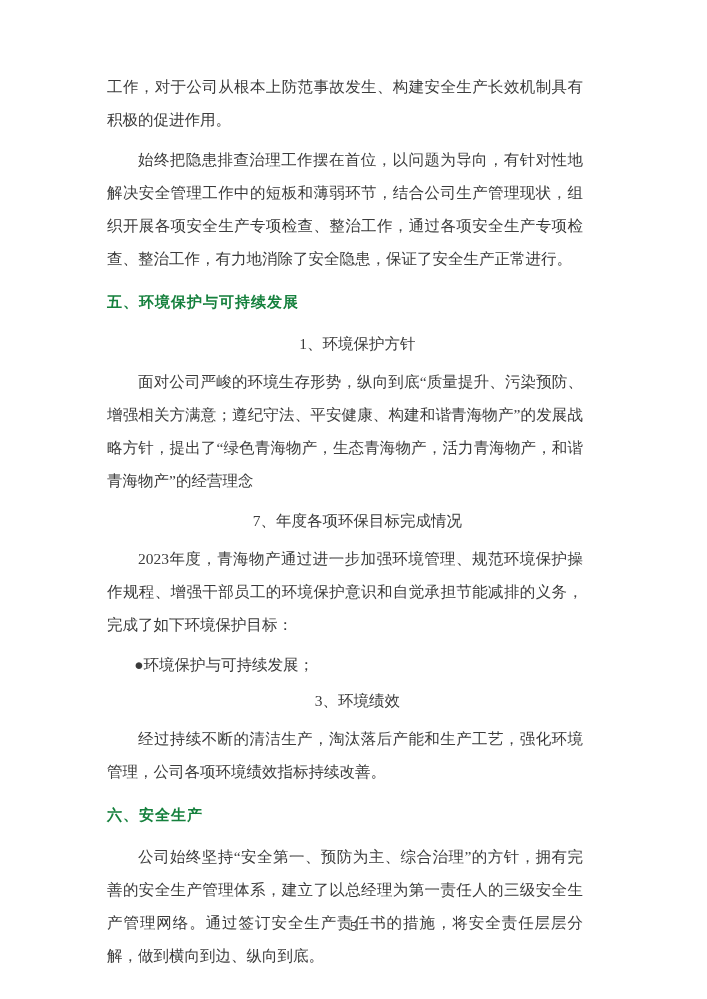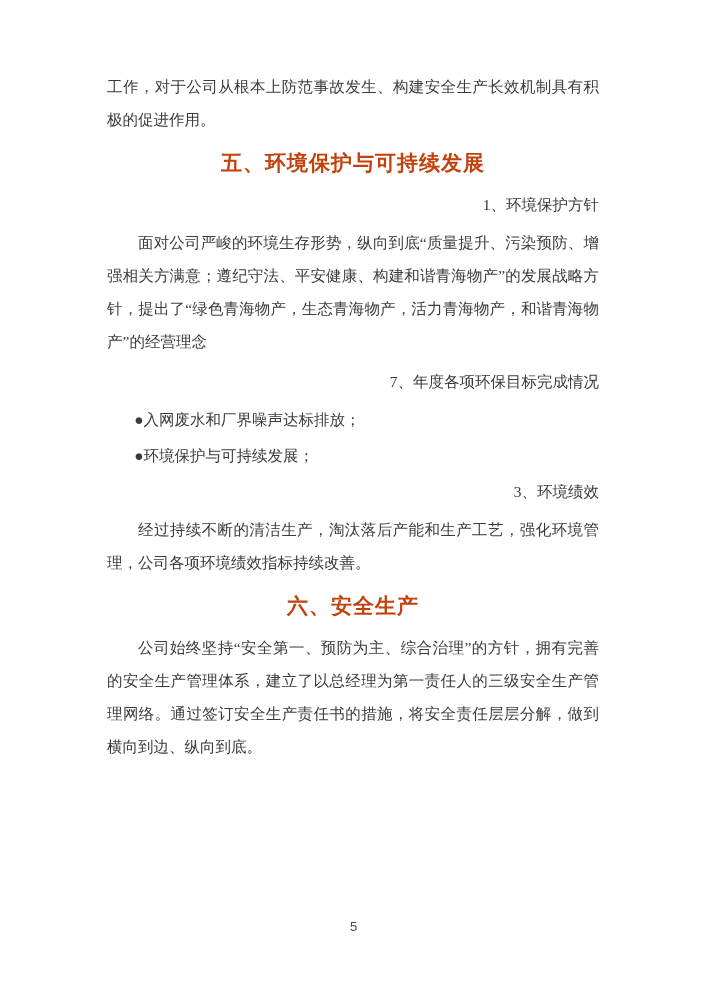--- a/index.html
+++ b/index.html
@@ -15,47 +15,46 @@
     overflow: hidden;
     font-family: "Liberation Serif", "DejaVu Serif", serif;
   }
   .content {
     position: absolute;
     left: 107px;
     top: 70px;
     width: 492px;
   }
   .para {
-    margin: 0 0 7px 0;
+    margin: 0 16px 7px 0;
     font-size: 15.5px;
     line-height: 33px;
     color: #3b3b3b;
     text-align: justify;
     font-family: "Liberation Serif", "DejaVu Serif", serif;
   }
   .indent { text-indent: 2em; }
   .sub {
     text-indent: 1.6em;
-    text-align: right;
+    text-align: center;
     margin-bottom: 5px;
   }
   .bullet {
     padding-left: 1.75em;
     text-align: left;
     margin-bottom: 2px;
     line-height: 34px;
   }
   .heading {
     margin: 12px 0 10px 0;
     font-family: "Liberation Sans", "DejaVu Sans", sans-serif;
     font-weight: 700;
-    font-size: 21px;
+    font-size: 15px;
     line-height: 30px;
-    color: #c2410c;
-    text-align: center;
+    color: #15803d;
     letter-spacing: 1px;
   }
   .footer {
     position: absolute;
     top: 919px;
     left: 0;
     width: 707px;
     text-align: center;
     font-family: "Liberation Sans", "DejaVu Sans", sans-serif;
     font-size: 13px;
@@ -63,31 +62,32 @@
   }
 </style>
 </head>
 <body>
 
 <div class="page">
   <div class="content">
 
     <p class="para">工作，对于公司从根本上防范事故发生、构建安全生产长效机制具有积极的促进作用。</p>
 
+    <p class="para indent">始终把隐患排查治理工作摆在首位，以问题为导向，有针对性地解决安全管理工作中的短板和薄弱环节，结合公司生产管理现状，组织开展各项安全生产专项检查、整治工作，通过各项安全生产专项检查、整治工作，有力地消除了安全隐患，保证了安全生产正常进行。</p>
 
     <h2 class="heading">五、环境保护与可持续发展</h2>
 
     <p class="para sub">1、环境保护方针</p>
 
     <p class="para indent">面对公司严峻的环境生存形势，纵向到底“质量提升、污染预防、增强相关方满意；遵纪守法、平安健康、构建和谐青海物产”的发展战略方针，提出了“绿色青海物产，生态青海物产，活力青海物产，和谐青海物产”的经营理念</p>
 
     <p class="para sub">7、年度各项环保目标完成情况</p>
 
+    <p class="para indent">2023年度，青海物产通过进一步加强环境管理、规范环境保护操作规程、增强干部员工的环境保护意识和自觉承担节能减排的义务，完成了如下环境保护目标：</p>
 
-    <p class="para bullet">●入网废水和厂界噪声达标排放；</p>
 
     <p class="para bullet">●环境保护与可持续发展；</p>
 
 
     <p class="para sub">3、环境绩效</p>
 
     <p class="para indent">经过持续不断的清洁生产，淘汰落后产能和生产工艺，强化环境管理，公司各项环境绩效指标持续改善。</p>
 
     <h2 class="heading">六、安全生产</h2>
 

